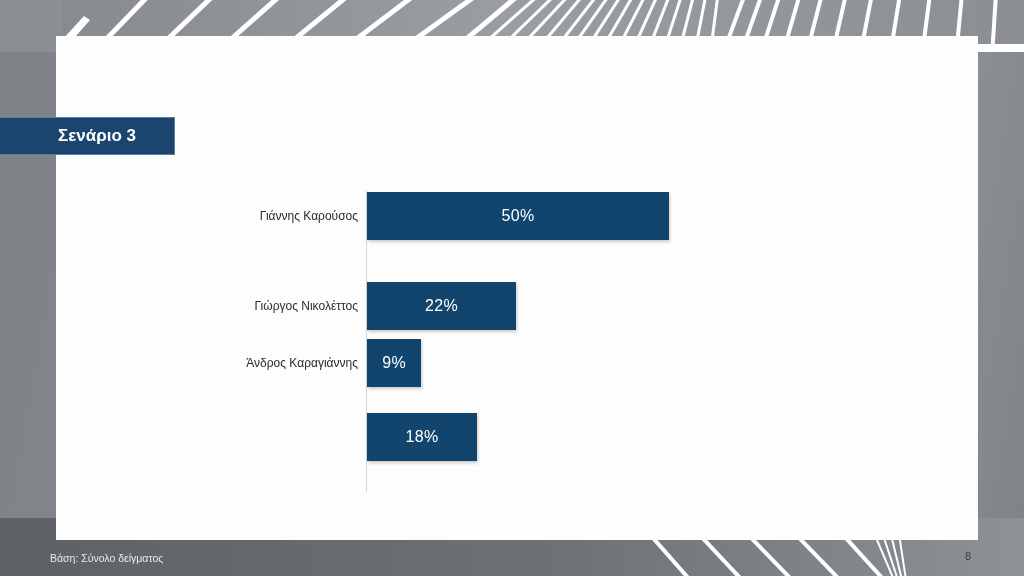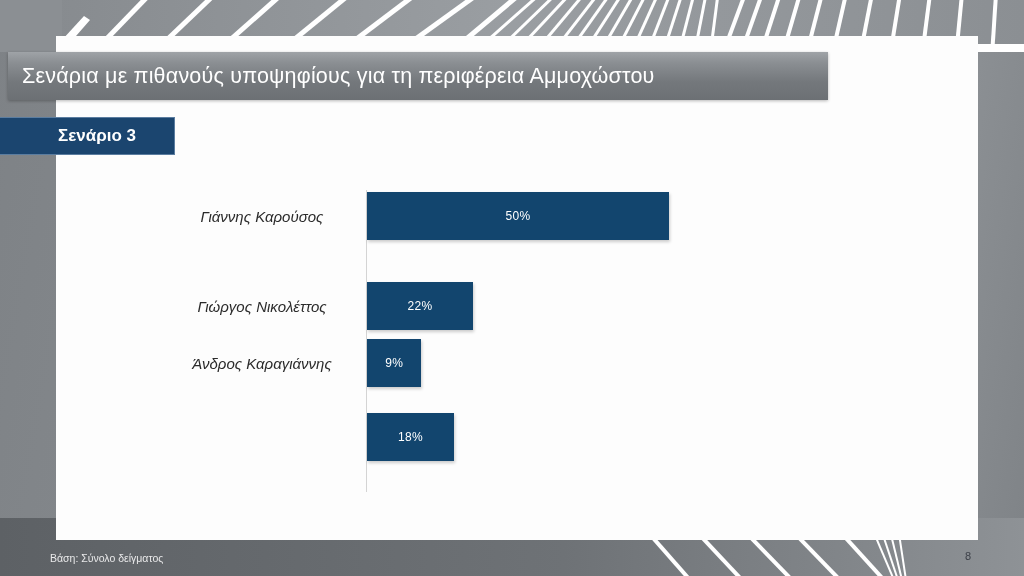--- a/index.html
+++ b/index.html
@@ -115,39 +115,38 @@
     left: 0;
     width: 922px;
     height: 48px;
     display: flex;
     align-items: center;
   }
   .bar-label {
     position: absolute;
     left: 110px;
     width: 192px;
-    text-align: center;
-    font-size: 15px;
+    text-align: right;
+    font-size: 12px;
     color: #2b2b2b;
     white-space: nowrap;
-    font-style: italic;
   }
   .bar {
     position: absolute;
     left: 311px;
     height: 48px;
     background: #12456e;
     box-shadow: 1px 2px 3px rgba(0,0,0,0.20);
     display: flex;
     align-items: center;
     justify-content: center;
   }
   .bar-value {
     color: #ffffff;
-    font-size: 12px;
+    font-size: 16px;
     letter-spacing: 0.3px;
   }
 
   
   .footer-note {
     position: absolute;
     left: 50px;
     top: 552px;
     font-size: 10.5px;
     color: #e9e9ea;
@@ -244,54 +243,51 @@
         <line x1="866" y1="-4" x2="894" y2="62"></line>
         <line x1="876" y1="-4" x2="898" y2="62"></line>
         <line x1="886" y1="-4" x2="902" y2="62"></line>
         <line x1="896" y1="-4" x2="906" y2="62"></line>
       </g>
     </svg>
   </div>
 
   <div class="panel"></div>
 
-  <div class="title-bar">
-    <span class="title-text">Σενάρια με πιθανούς υποψηφίους για τη περιφέρεια Αμμοχώστου</span>
-  </div>
 
   <div class="scenario-banner">
     <span class="scenario-text">Σενάριο 3</span>
   </div>
 
   <div class="chart">
     <div class="axis-line"></div>
 
     <div class="bar-row" style="top:22px">
       <span class="bar-label">Γιάννης Καρούσος</span>
       <div class="bar" style="width: 302px; background: rgb(18, 69, 110);">
         <span class="bar-value">50%</span>
       </div>
     </div>
 
     <div class="bar-row" style="top:112px">
       <span class="bar-label">Γιώργος Νικολέττος</span>
-      <div class="bar" style="width: 106px; background: rgb(18, 69, 110);">
+      <div class="bar" style="width: 149px; background: rgb(18, 69, 110);">
         <span class="bar-value">22%</span>
       </div>
     </div>
 
     <div class="bar-row" style="top:169px">
       <span class="bar-label">Άνδρος Καραγιάννης</span>
       <div class="bar" style="width: 54.36px; background: rgb(18, 69, 110);">
         <span class="bar-value">9%</span>
       </div>
     </div>
 
     <div class="bar-row" style="top:243px">
-      <div class="bar" style="width: 87px; background: rgb(18, 69, 110);">
+      <div class="bar" style="width: 110px; background: rgb(18, 69, 110);">
         <span class="bar-value">18%</span>
       </div>
     </div>
   </div>
 
   <div class="footer-note">Βάση: Σύνολο δείγματος</div>
   <div class="page-number">8</div>
 
 </div>
 

